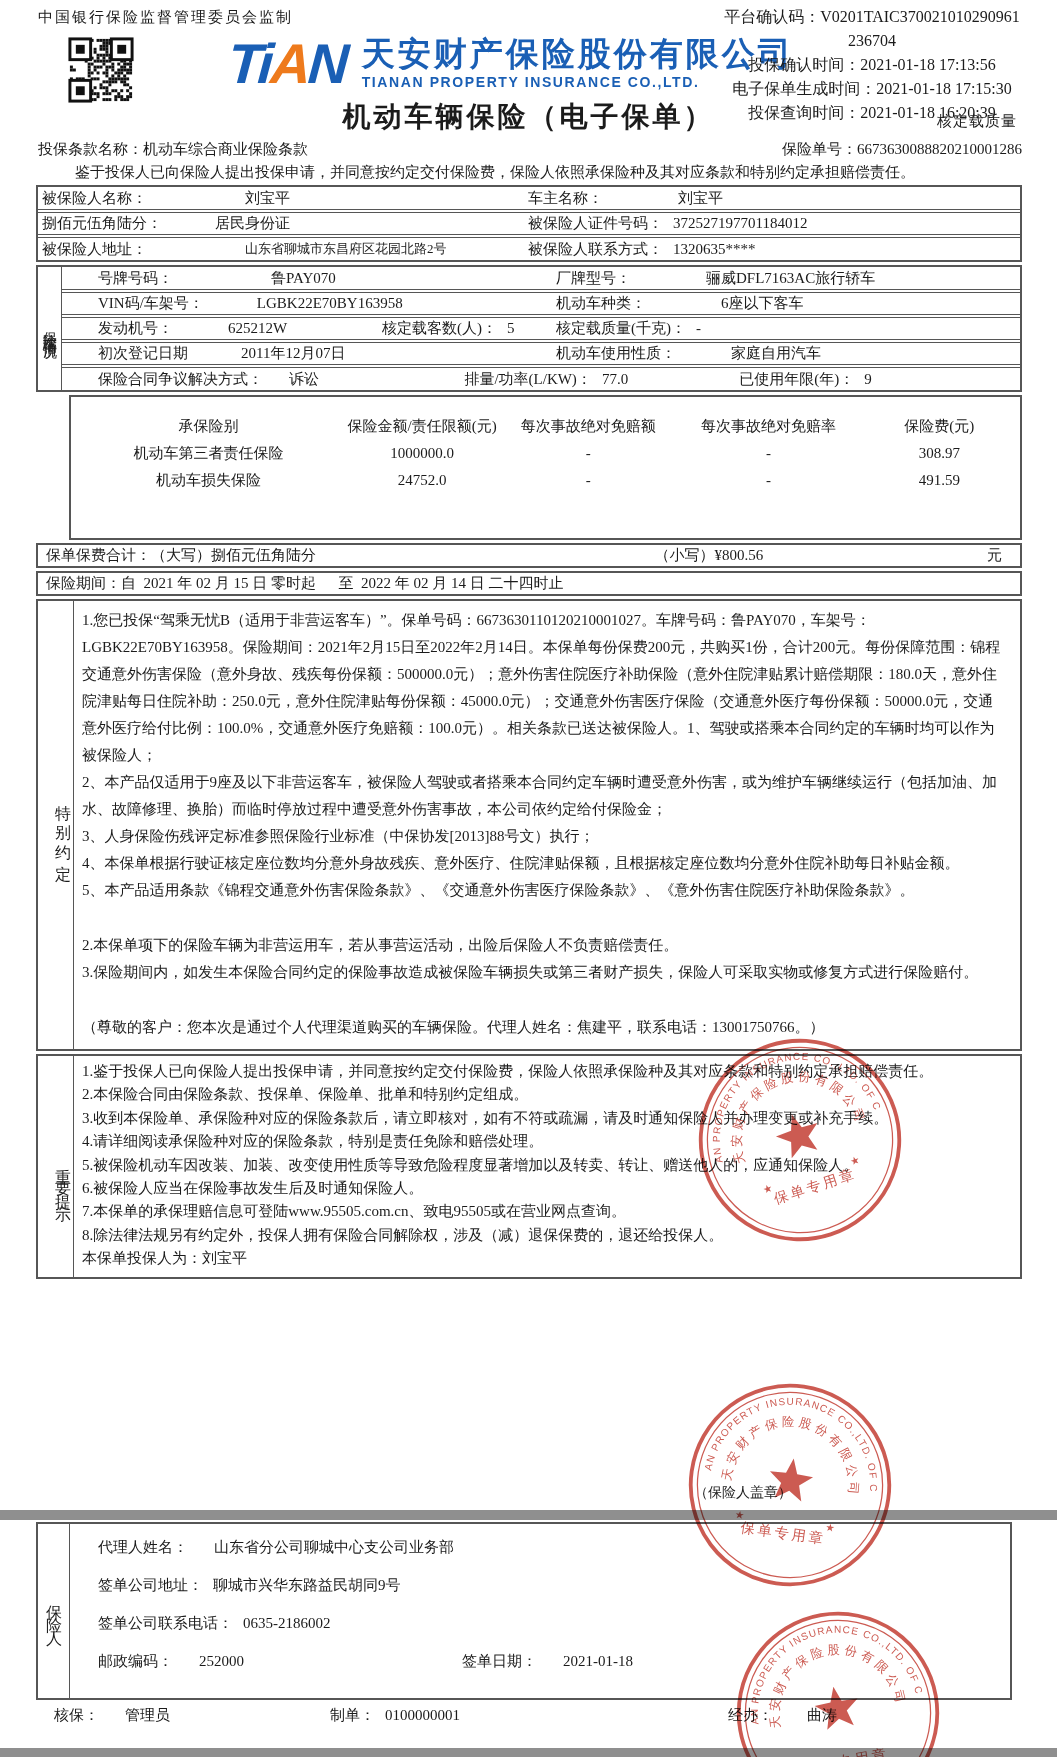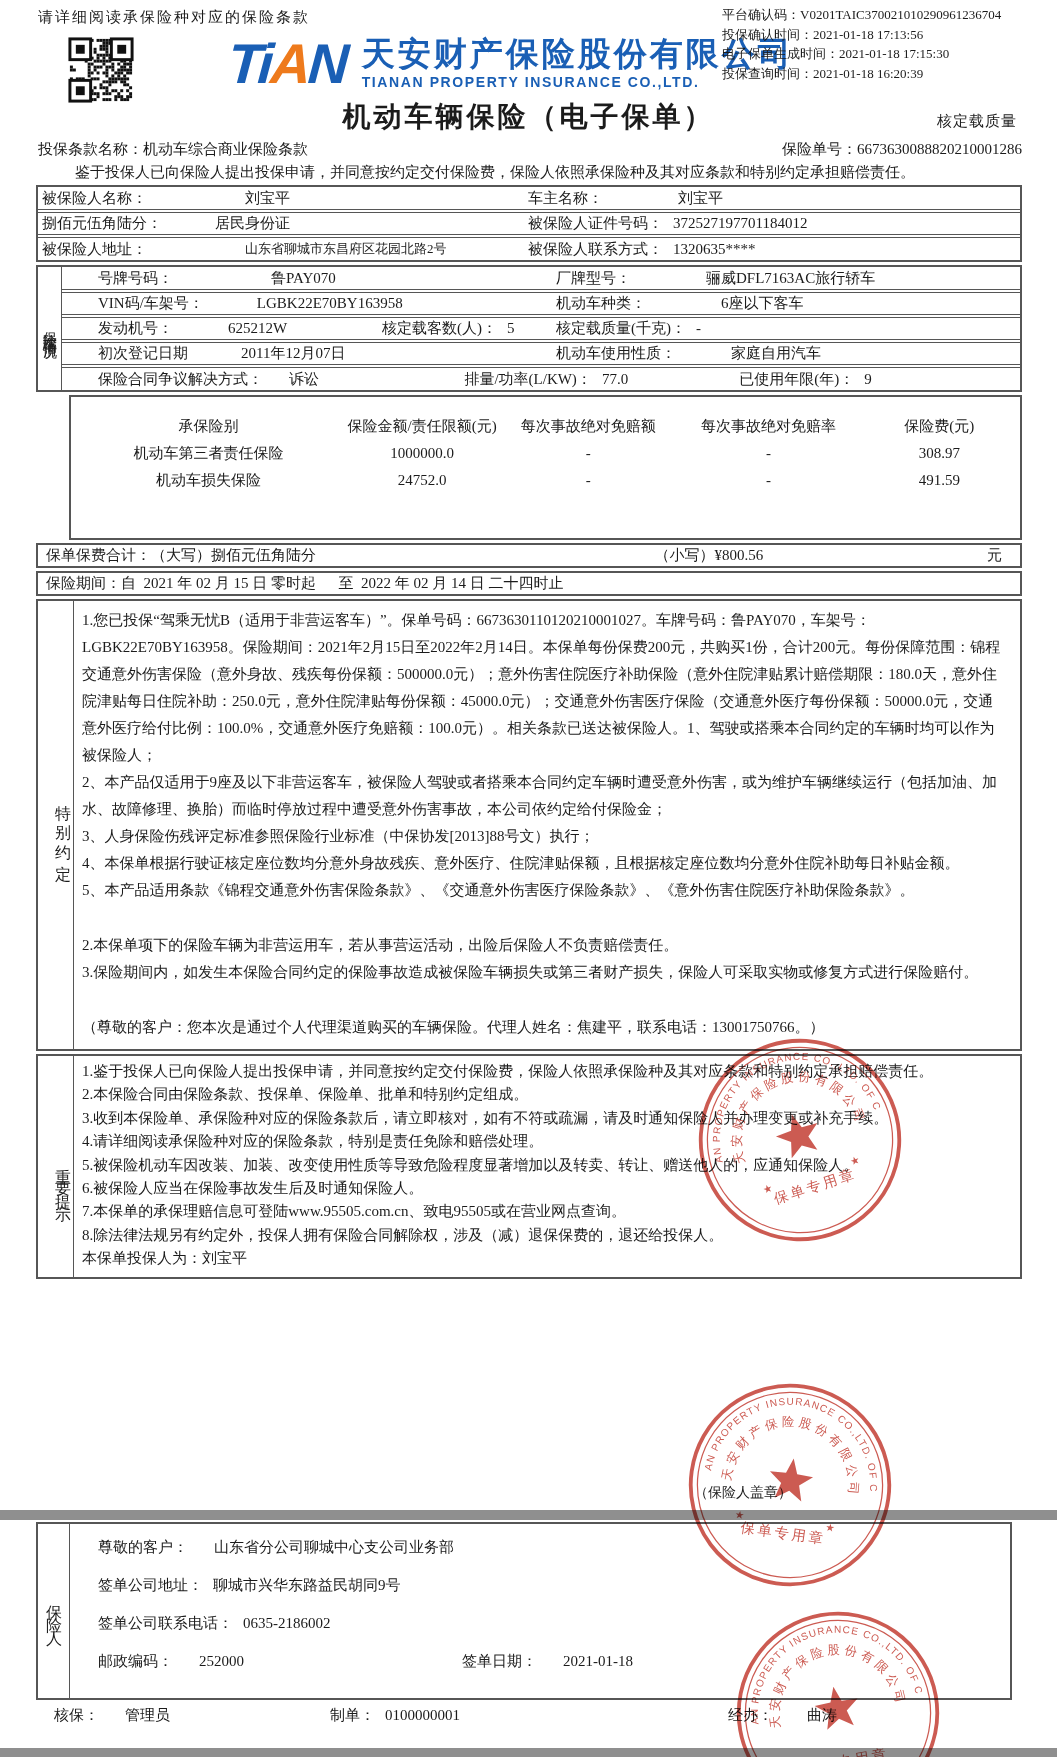--- a/index.html
+++ b/index.html
@@ -22,21 +22,21 @@
   #qr svg{ width:100%; height:100%; }
   #logo-row{ left:228px; top:36px; display:flex; align-items:flex-start; }
   #tian-logo{ font-family:"Liberation Sans","DejaVu Sans",sans-serif; font-style:italic; font-weight:800;
               font-size:56px; line-height:1; color:var(--blue); letter-spacing:-3px; transform:skewX(-4deg); }
   #tian-logo .o{ color:var(--orange); }
   #company-block{ margin-left:16px; }
   #company-cn{ font-family:"Liberation Sans","DejaVu Sans",sans-serif; font-weight:900; font-size:33px;
                line-height:1.1; color:var(--blue); letter-spacing:3px; }
   #company-en{ font-family:"Liberation Sans","DejaVu Sans",sans-serif; font-weight:700; font-size:14px;
                color:var(--blue); letter-spacing:1.6px; margin-top:2px; }
-  #platform{ left:722px; top:5px; width:300px; font-size:13px; line-height:1.5; word-break:break-all; }
+  #platform{ left:722px; top:5px; width:300px; font-size:16px; line-height:1.5; word-break:break-all;text-align:center; }
   #platform .lbl{ white-space:normal; }
 
   #doc-title{ left:0; right:0; top:98px; text-align:center; font-size:28px; font-weight:700; letter-spacing:3px; }
   #region-note{ right:40px; top:112px; font-size:15px; letter-spacing:1px; }
 
   #clause-row{ left:38px; top:140px; width:984px; display:flex; justify-content:space-between; }
   #statement{ left:75px; top:163px; }
 
   
   #main{ position:absolute; left:36px; top:185px; width:986px; display:flex; flex-direction:column; gap:3px; }
@@ -92,21 +92,21 @@
   
   .seal{ position:absolute; width:210px; height:210px; mix-blend-mode:multiply; opacity:.88; pointer-events:none; z-index:4; }
   .seal svg{ width:100%; height:100%; overflow:visible; }
   #seal-1{ left:695px; top:1035px; transform:rotate(-18deg); }
   #seal-2{ left:685px; top:1380px; transform:rotate(8deg); }
   #seal-3{ left:733px; top:1608px; transform:rotate(-10deg); }
 </style>
 </head>
 <body>
 
-<div class="abs" id="supervisor">请详细阅读承保险种对应的保险条款</div>
+<div class="abs" id="supervisor">中国银行保险监督管理委员会监制</div>
 
 <div class="abs" id="qr">
   <svg viewBox="0 0 25 25">
     <g id="qr-modules" fill="#111">
         <rect x="9" y="2" width="1" height="1"></rect>
         <rect x="11" y="2" width="1" height="1"></rect>
         <rect x="12" y="2" width="1" height="1"></rect>
         <rect x="13" y="2" width="1" height="1"></rect>
         <rect x="14" y="2" width="1" height="1"></rect>
         <rect x="15" y="2" width="1" height="1"></rect>
@@ -444,21 +444,21 @@
   </div>
 </div>
 
 <div class="abs" id="page-divider"></div>
 <div class="abs" id="seal-hint">（保险人盖章）</div>
 
 <div class="abs" id="insurer-box">
   <div class="vlabel" id="insurer-label">保险人</div>
   <div id="insurer-rows">
     <div class="ins-row">
-        <span class="lbl">尊敬的客户：</span>
+        <span class="lbl">代理人姓名：</span>
         <span class="val m-md">山东省分公司聊城中心支公司业务部</span>
       </div>
     <div class="ins-row">
         <span class="lbl">签单公司地址：</span>
         <span class="val m-sm">聊城市兴华东路益民胡同9号</span>
       </div>
     <div class="ins-row">
         <span class="lbl">签单公司联系电话：</span>
         <span class="val m-sm">0635-2186002</span>
       </div>

